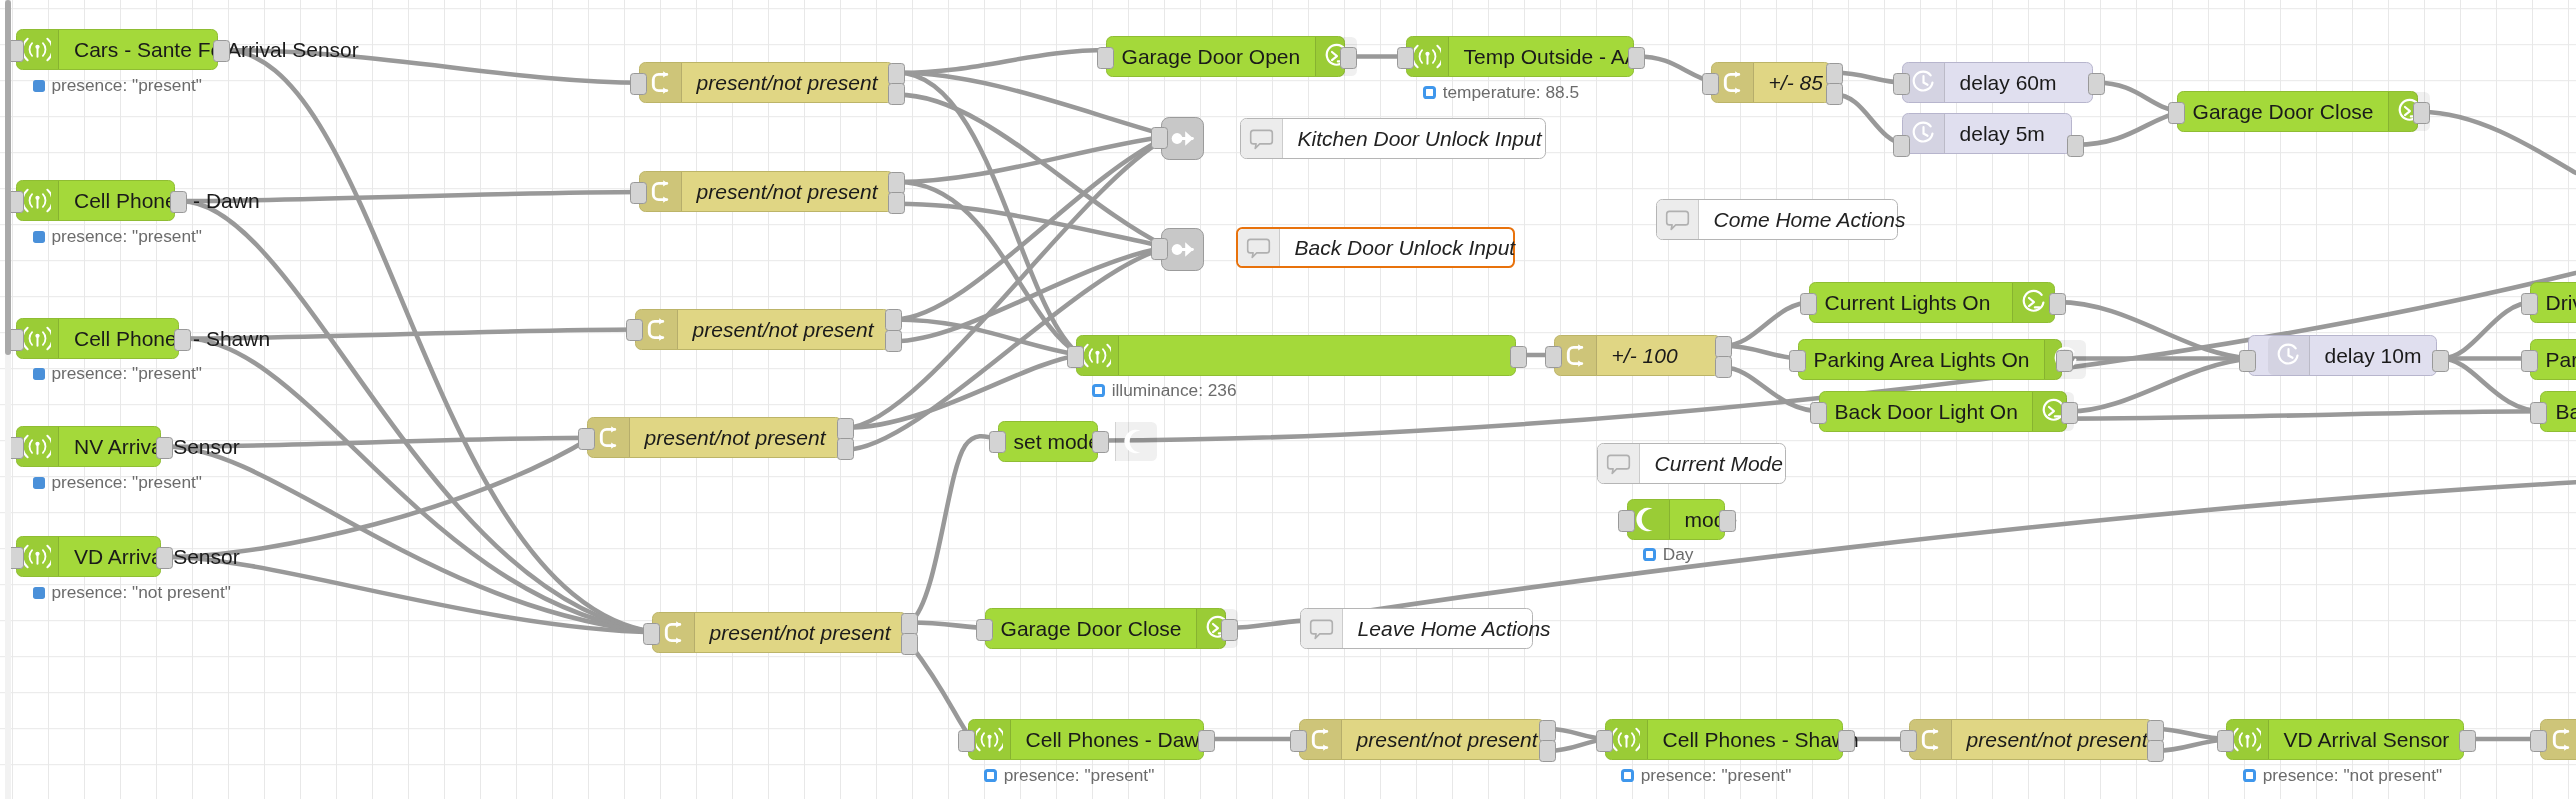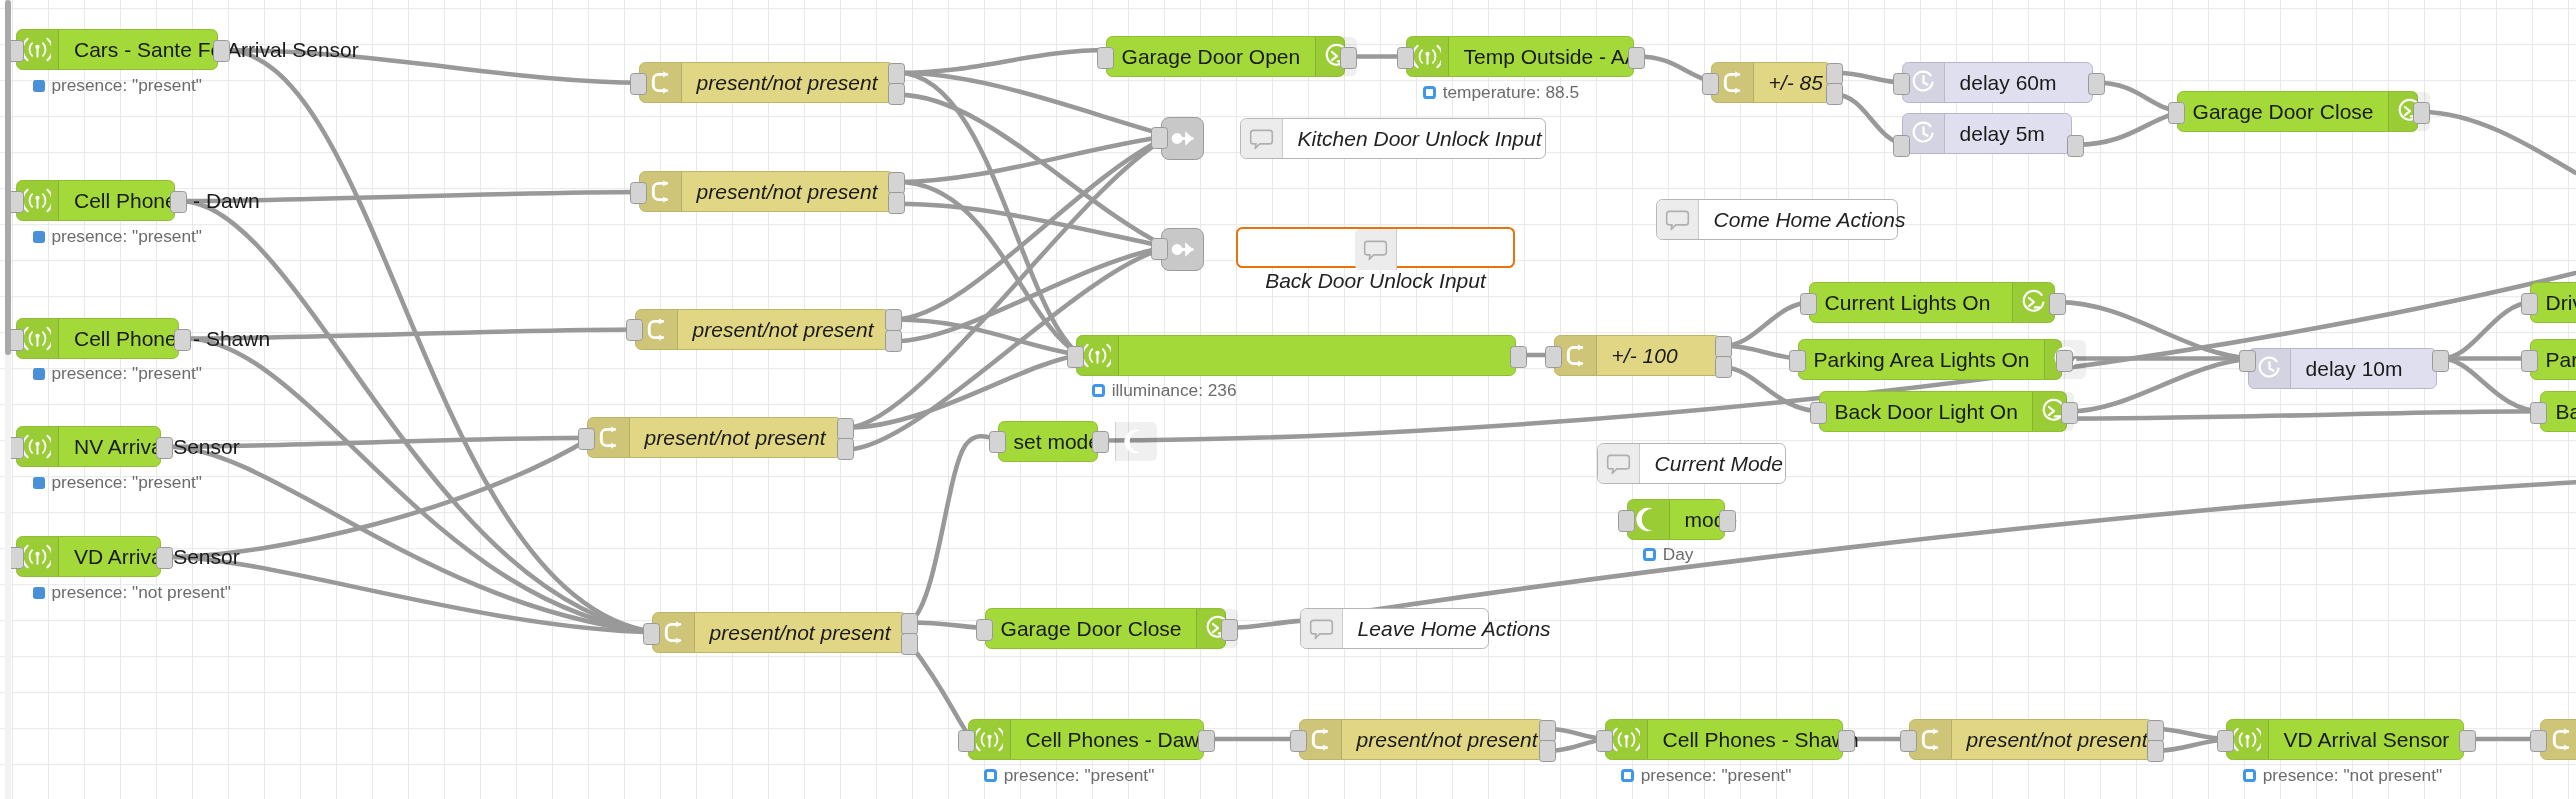--- a/index.html
+++ b/index.html
@@ -48,21 +48,21 @@
   
   .n-green{background:#a4d93a;border-color:#8fbd33;}
   
   .n-switch{background:#e0d684;border-color:#bcb468;}
   .n-switch .lbl{font-style:italic;}
   
   .n-delay{background:#e0dfef;border-color:#b7b5cd;}
   
   .n-comment{background:#fff;border-color:#b5b5b5;}
   .n-comment .lbl{font-style:italic;color:#222;text-align:right;}
-  .n-comment.selected{border:2.7px solid #e8720c;flex-direction:column;}
+  .n-comment.selected{border:2.7px solid #e8720c;}
 
   
   .icoL{
     width:41px;height:100%;
     border-right:0.9px solid rgba(0,0,0,.12);
     border-radius:5.5px 0 0 5.5px;
     display:flex;align-items:center;justify-content:center;
     flex:0 0 41px;
   }
   .icoR{
@@ -478,21 +478,21 @@
         <span class="lbl">Come Home Actions</span>
       </div>
       <div class="node n-comment" style="left: 1597px; top: 443px; width: 189px;">
         <div class="icoL">
           <svg width="27" height="27" viewBox="0 0 30 30">
             <path d="M6 6 L24 6 A3 3 0 0 1 27 9 L27 18 A3 3 0 0 1 24 21 L13 21 L8 26 L9 21 L6 21 A3 3 0 0 1 3 18 L3 9 A3 3 0 0 1 6 6 Z" fill="none" stroke="#b0b0b0" stroke-width="1.8" stroke-linejoin="round"></path>
           </svg>
         </div>
         <span class="lbl">Current Mode</span>
       </div>
-      <div class="node n-comment" style="left: 1300px; top: 608px; width: 189px;">
+      <div class="node n-comment" style="left: 1300px; top: 608px; width: 233px;">
         <div class="icoL">
           <svg width="27" height="27" viewBox="0 0 30 30">
             <path d="M6 6 L24 6 A3 3 0 0 1 27 9 L27 18 A3 3 0 0 1 24 21 L13 21 L8 26 L9 21 L6 21 A3 3 0 0 1 3 18 L3 9 A3 3 0 0 1 6 6 Z" fill="none" stroke="#b0b0b0" stroke-width="1.8" stroke-linejoin="round"></path>
           </svg>
         </div>
         <span class="lbl">Leave Home Actions</span>
       </div>
       <div class="node n-green" style="left: 1076px; top: 335px; width: 440px;">
         <div class="icoL">
           <svg width="27" height="27" viewBox="0 0 30 30">
@@ -553,21 +553,21 @@
         <div class="icoR">
           <svg width="27" height="27" viewBox="0 0 30 30">
             <path d="M24 6.5 A11 11 0 1 0 26 15" fill="none" stroke="#ffffff" stroke-width="2.4" stroke-linecap="round"></path>
             <path d="M10 10 L15.5 14.5 L10 19" fill="none" stroke="#ffffff" stroke-width="2.4" stroke-linecap="round" stroke-linejoin="round"></path>
             <path d="M16.5 20.5 L21.5 20.5" stroke="#ffffff" stroke-width="2.4" stroke-linecap="round"></path>
           </svg>
         </div>
       </div>
       <div class="port" style="left: 1810px; top: 402px;"></div>
       <div class="port" style="left: 2061px; top: 402px;"></div>
-      <div class="node n-delay" style="left: 2248px; top: 348px; width: 189px;">
+      <div class="node n-delay" style="left: 2248px; top: 335px; width: 189px; justify-content: flex-end;">
         <div class="icoL">
           <svg width="27" height="27" viewBox="0 0 30 30">
             <path d="M23 7 A10.5 10.5 0 1 0 25 15" fill="none" stroke="#ffffff" stroke-width="2.4" stroke-linecap="round"></path>
             <path d="M15 8 L15 15 L19.5 17.5" fill="none" stroke="#ffffff" stroke-width="2.4" stroke-linecap="round"></path>
           </svg>
         </div>
         <span class="lbl">delay 10m</span>
       </div>
       <div class="port" style="left: 2239px; top: 350px;"></div>
       <div class="port" style="left: 2432px; top: 350px;"></div>

